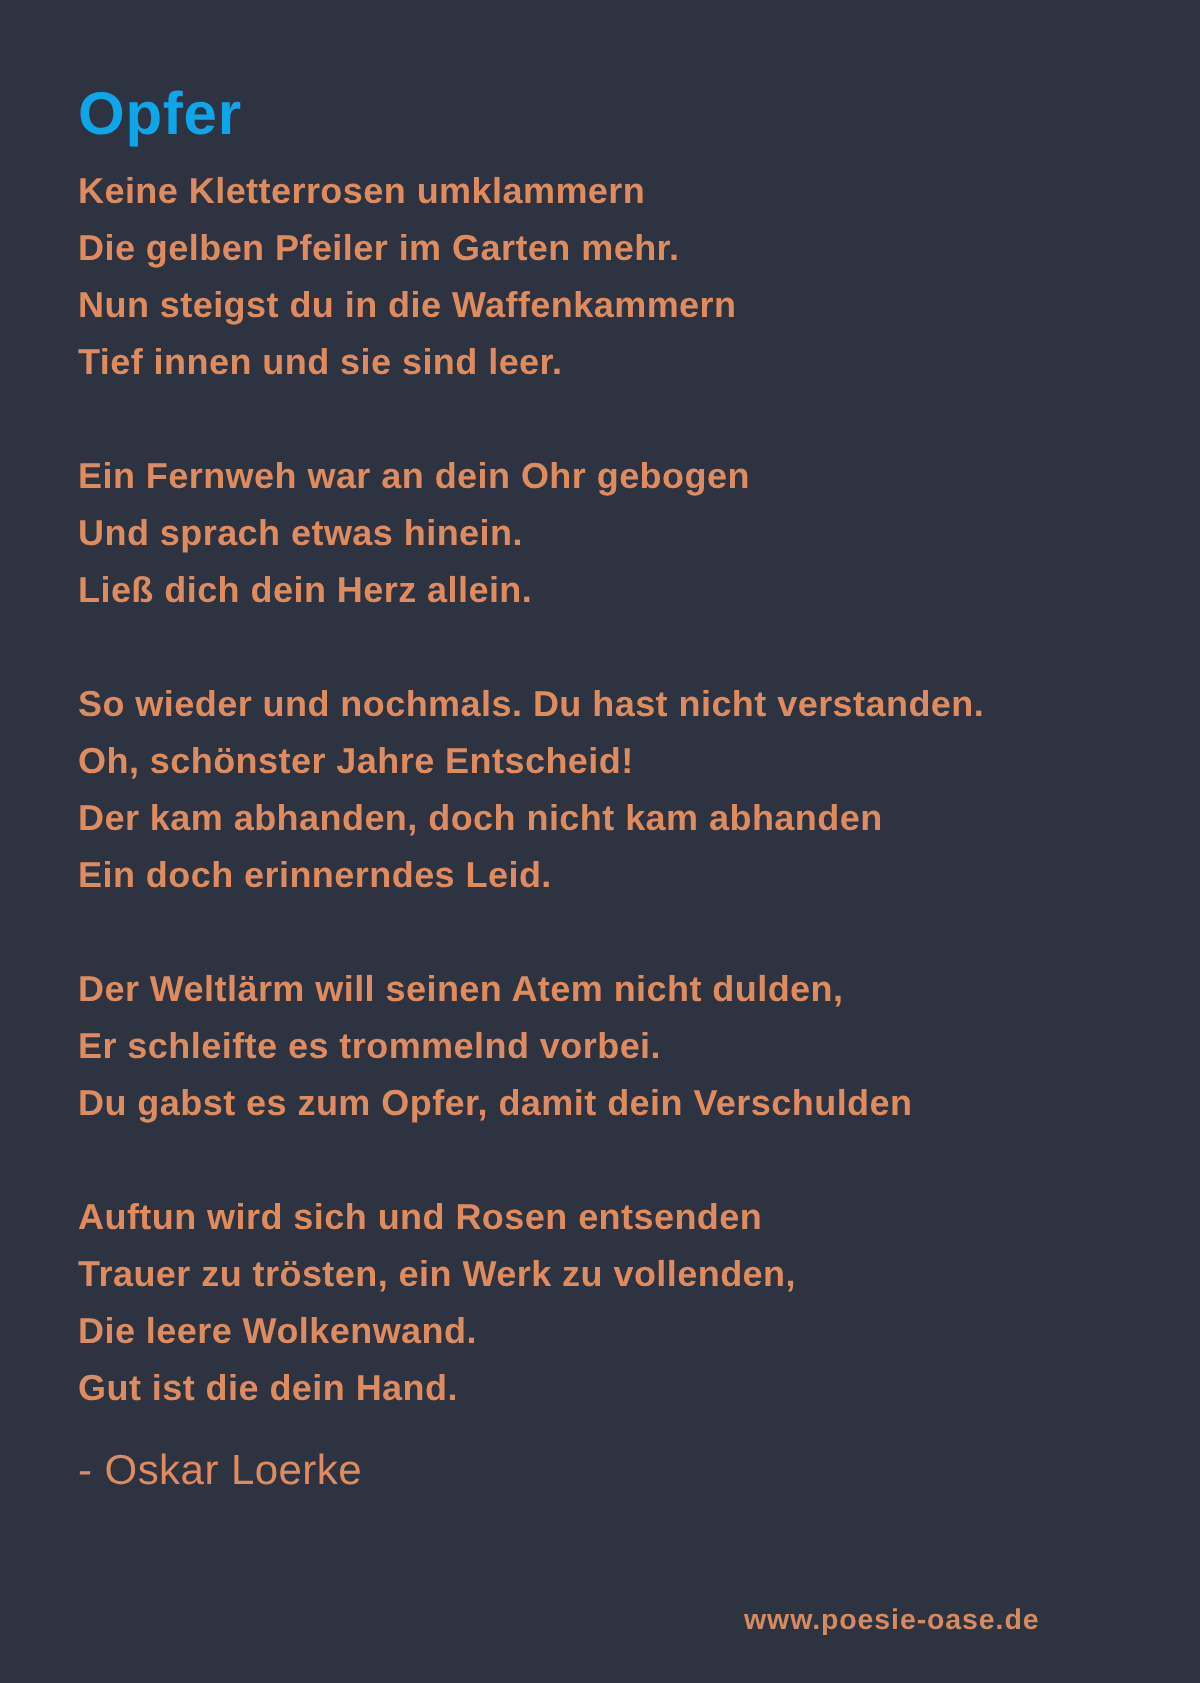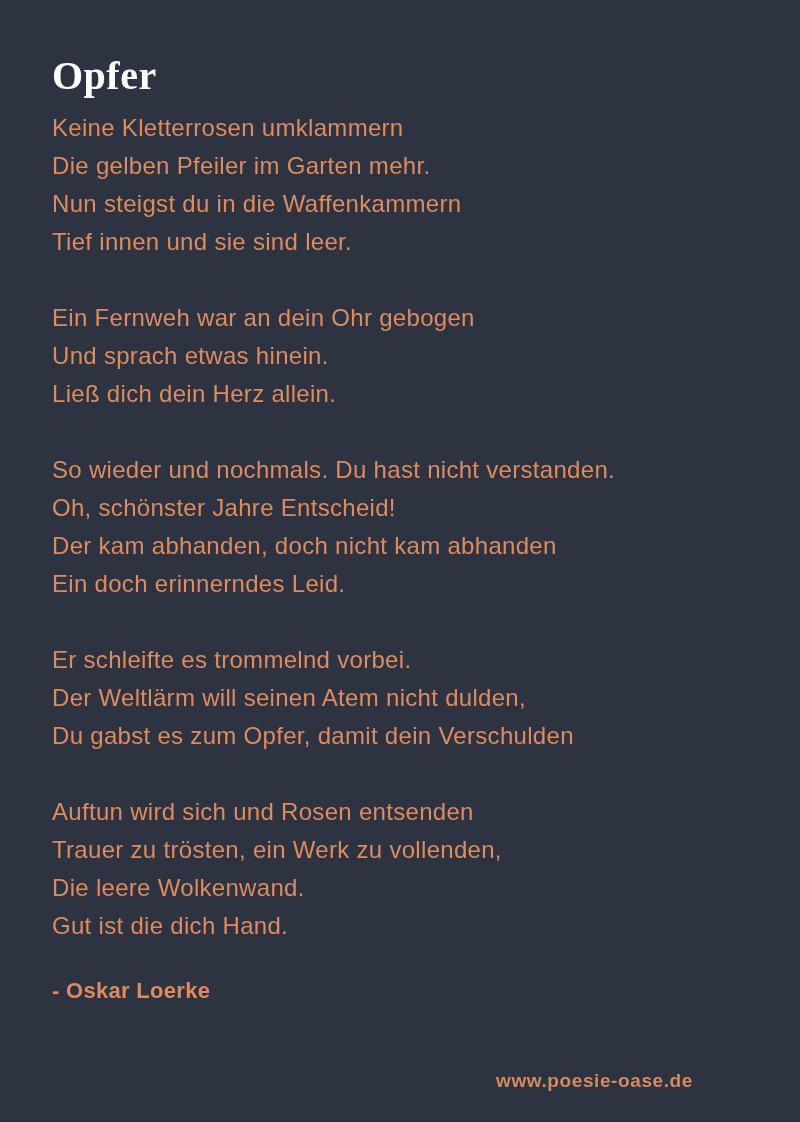--- a/index.html
+++ b/index.html
@@ -18,54 +18,53 @@
 
   .page {
     position: relative;
     width: 800px;
     height: 1122px;
     background: #2e3342;
     padding: 52px 52px 0 52px;
   }
 
   .title {
-    color: #ffffff;
+    color: #0ea5e9;
     font-size: 40px;
     font-weight: 700;
     line-height: 48px;
     letter-spacing: 0.5px;
-    font-family: Liberation Serif, serif;
   }
 
   .poem {
     margin-top: 9px;
   }
 
   .stanza {
     margin-bottom: 38px;
   }
 
   .stanza:last-of-type {
-    margin-bottom: 31px;
+    margin-bottom: 20px;
   }
 
   .line {
     display: block;
     color: #de8c5f;
     font-size: 24px;
-    font-weight: 400;
+    font-weight: 700;
     line-height: 38px;
     letter-spacing: 0.3px;
     white-space: nowrap;
   }
 
   .author {
     color: #de8c5f;
-    font-size: 22px;
-    font-weight: 700;
+    font-size: 28px;
+    font-weight: 400;
     line-height: 30px;
     letter-spacing: 0.3px;
   }
 
   .website {
     position: absolute;
     top: 1068px;
     right: 107px;
     color: #d68a5f;
     font-size: 19px;
@@ -98,30 +97,30 @@
     </p>
 
     <p class="stanza">
       <span class="line">So wieder und nochmals. Du hast nicht verstanden.</span>
       <span class="line">Oh, schönster Jahre Entscheid!</span>
       <span class="line">Der kam abhanden, doch nicht kam abhanden</span>
       <span class="line">Ein doch erinnerndes Leid.</span>
     </p>
 
     <p class="stanza">
+      <span class="line">Der Weltlärm will seinen Atem nicht dulden,</span>
       <span class="line">Er schleifte es trommelnd vorbei.</span>
-      <span class="line">Der Weltlärm will seinen Atem nicht dulden,</span>
       <span class="line">Du gabst es zum Opfer, damit dein Verschulden</span>
     </p>
 
     <p class="stanza">
       <span class="line">Auftun wird sich und Rosen entsenden</span>
       <span class="line">Trauer zu trösten, ein Werk zu vollenden,</span>
       <span class="line">Die leere Wolkenwand.</span>
-      <span class="line">Gut ist die dich Hand.</span>
+      <span class="line">Gut ist die dein Hand.</span>
     </p>
 
   </div>
 
   <div class="author">- Oskar Loerke</div>
 
   <div class="website">www.poesie-oase.de</div>
 
 </div>
 

